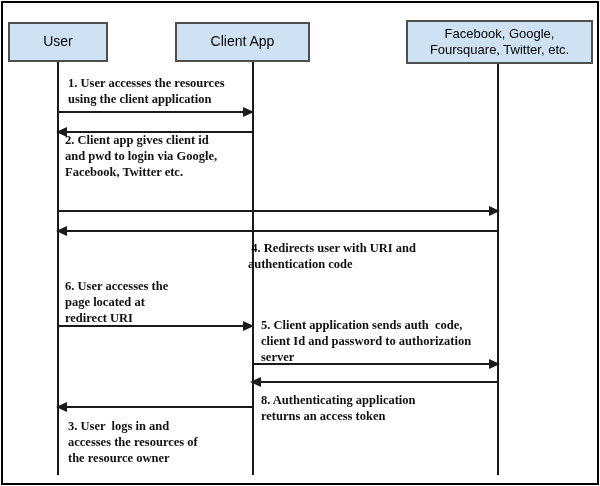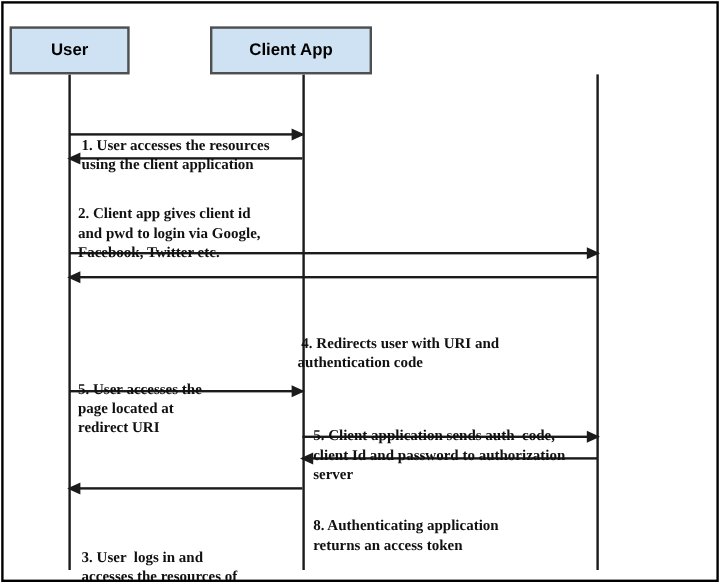--- a/index.html
+++ b/index.html
@@ -27,21 +27,21 @@
   .actor {
     position: absolute;
     display: flex;
     align-items: center;
     justify-content: center;
     background: var(--actor-fill, #cfe2f3);
     border: 2px solid var(--actor-border, #4f4f4f);
     box-sizing: border-box;
     color: #000;
     font-family: "Liberation Sans", sans-serif;
-    font-weight: bold;
+    font-weight: normal;
     text-align: center;
   }
   .actor .name { white-space: pre; line-height: 1.25; }
   .actor.small-text { font-size: 13px; }
   .actor.big-text { font-size: 14px; }
   .arrow {
     position: absolute;
     height: 2px;
     background: var(--line, #1b1b1b);
   }
@@ -55,37 +55,40 @@
   }
   .arrow.to-right .head { right: -2px; border-left: 11px solid var(--line, #1b1b1b); }
   .arrow.to-left  .head { left: -2px;  border-right: 11px solid var(--line, #1b1b1b); }
   .msg {
     position: absolute;
     font-weight: bold;
     font-size: 12.5px;
     line-height: 16px;
     color: #111;
     white-space: pre;
-    margin-top: 38px;
   }
 </style>
 </head>
 <body>
 
 <div class="canvas">
 
   <div class="lifeline" style="left:57px"></div>
   <div class="lifeline" style="left:252px"></div>
   <div class="lifeline" style="left:497px"></div>
 
   <div class="actor big-text" style="left:8px;top:22px;width:100px;height:40px">
     <span class="name">User</span>
   </div>
   <div class="actor big-text" style="left:175px;top:22px;width:135px;height:40px">
     <span class="name">Client App</span>
+  </div>
+  <div class="actor small-text" style="left:406px;top:20px;width:187px;height:44px">
+    <span class="name">Facebook, Google,
+Foursquare, Twitter, etc.</span>
   </div>
 
   <div class="arrow to-right" style="left:58px;top:111px;width:194px">
       <span class="head"></span>
     </div>
   <div class="arrow to-left" style="left:58px;top:131px;width:194px">
       <span class="head"></span>
     </div>
   <div class="arrow to-right" style="left:58px;top:210px;width:440px">
       <span class="head"></span>
@@ -106,21 +109,21 @@
       <span class="head"></span>
     </div>
 
   <div class="msg" style="left:68px;top:75px">1. User accesses the resources
 using the client application</div>
   <div class="msg" style="left:65px;top:132px">2. Client app gives client id
 and pwd to login via Google,
 Facebook, Twitter etc.</div>
   <div class="msg" style="left:248px;top:240px"> 4. Redirects user with URI and
 authentication code</div>
-  <div class="msg" style="left:65px;top:278px">5. User accesses the
+  <div class="msg" style="left:65px;top:278px">6. User accesses the
 page located at
 redirect URI</div>
   <div class="msg" style="left:261px;top:317px">5. Client application sends auth  code,
 client Id and password to authorization
 server</div>
   <div class="msg" style="left:261px;top:392px">8. Authenticating application
 returns an access token</div>
   <div class="msg" style="left:68px;top:418px">3. User  logs in and
 accesses the resources of
 the resource owner</div>

